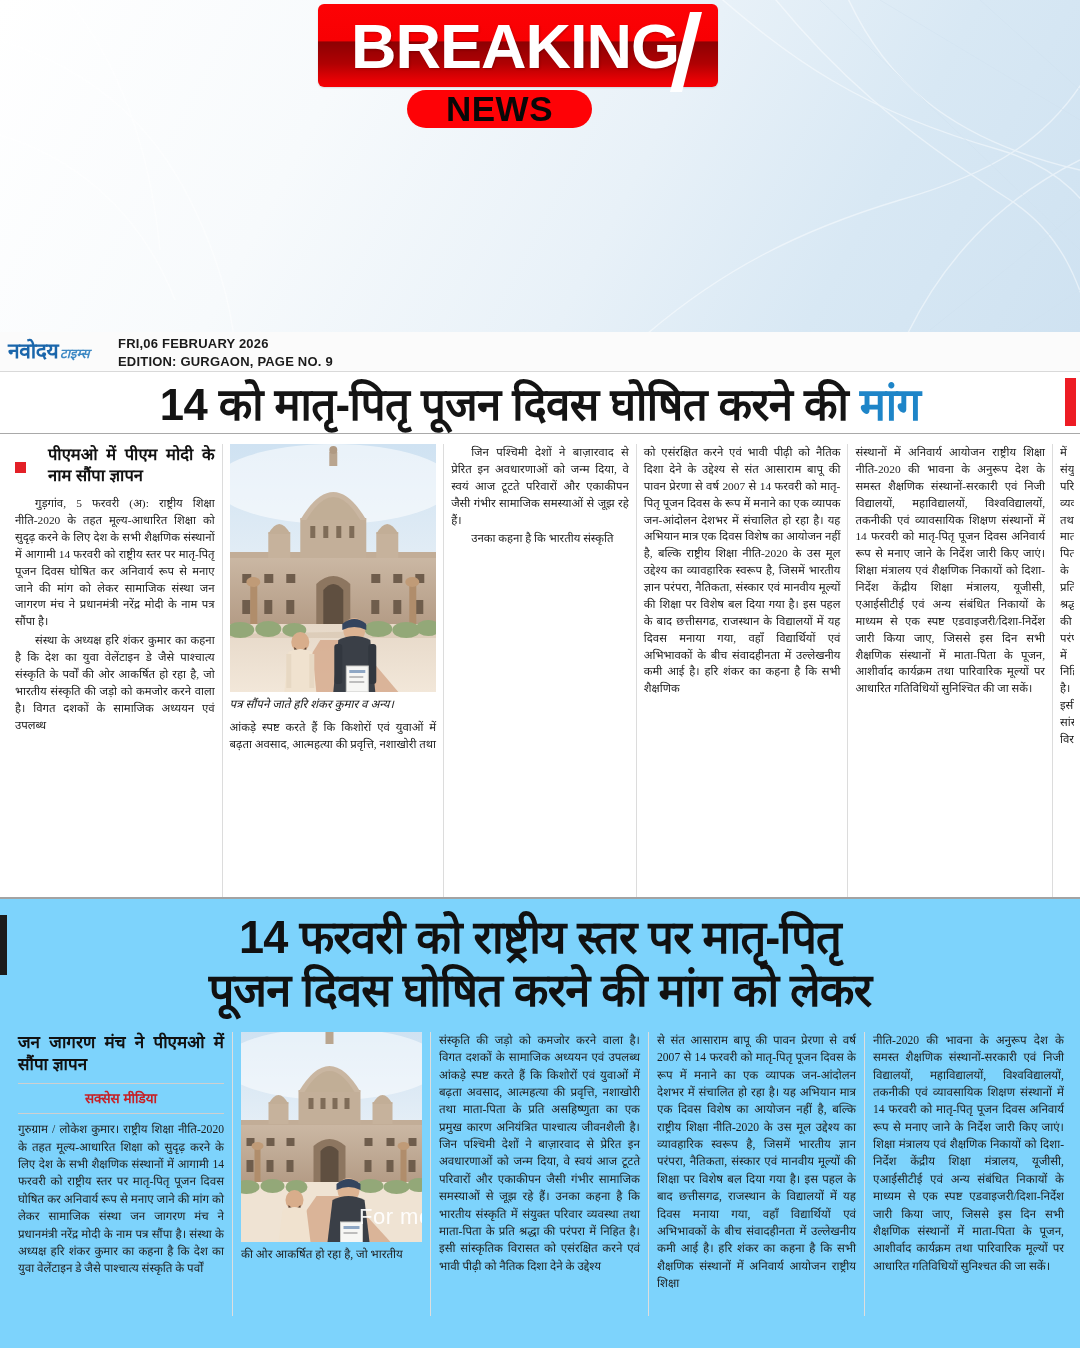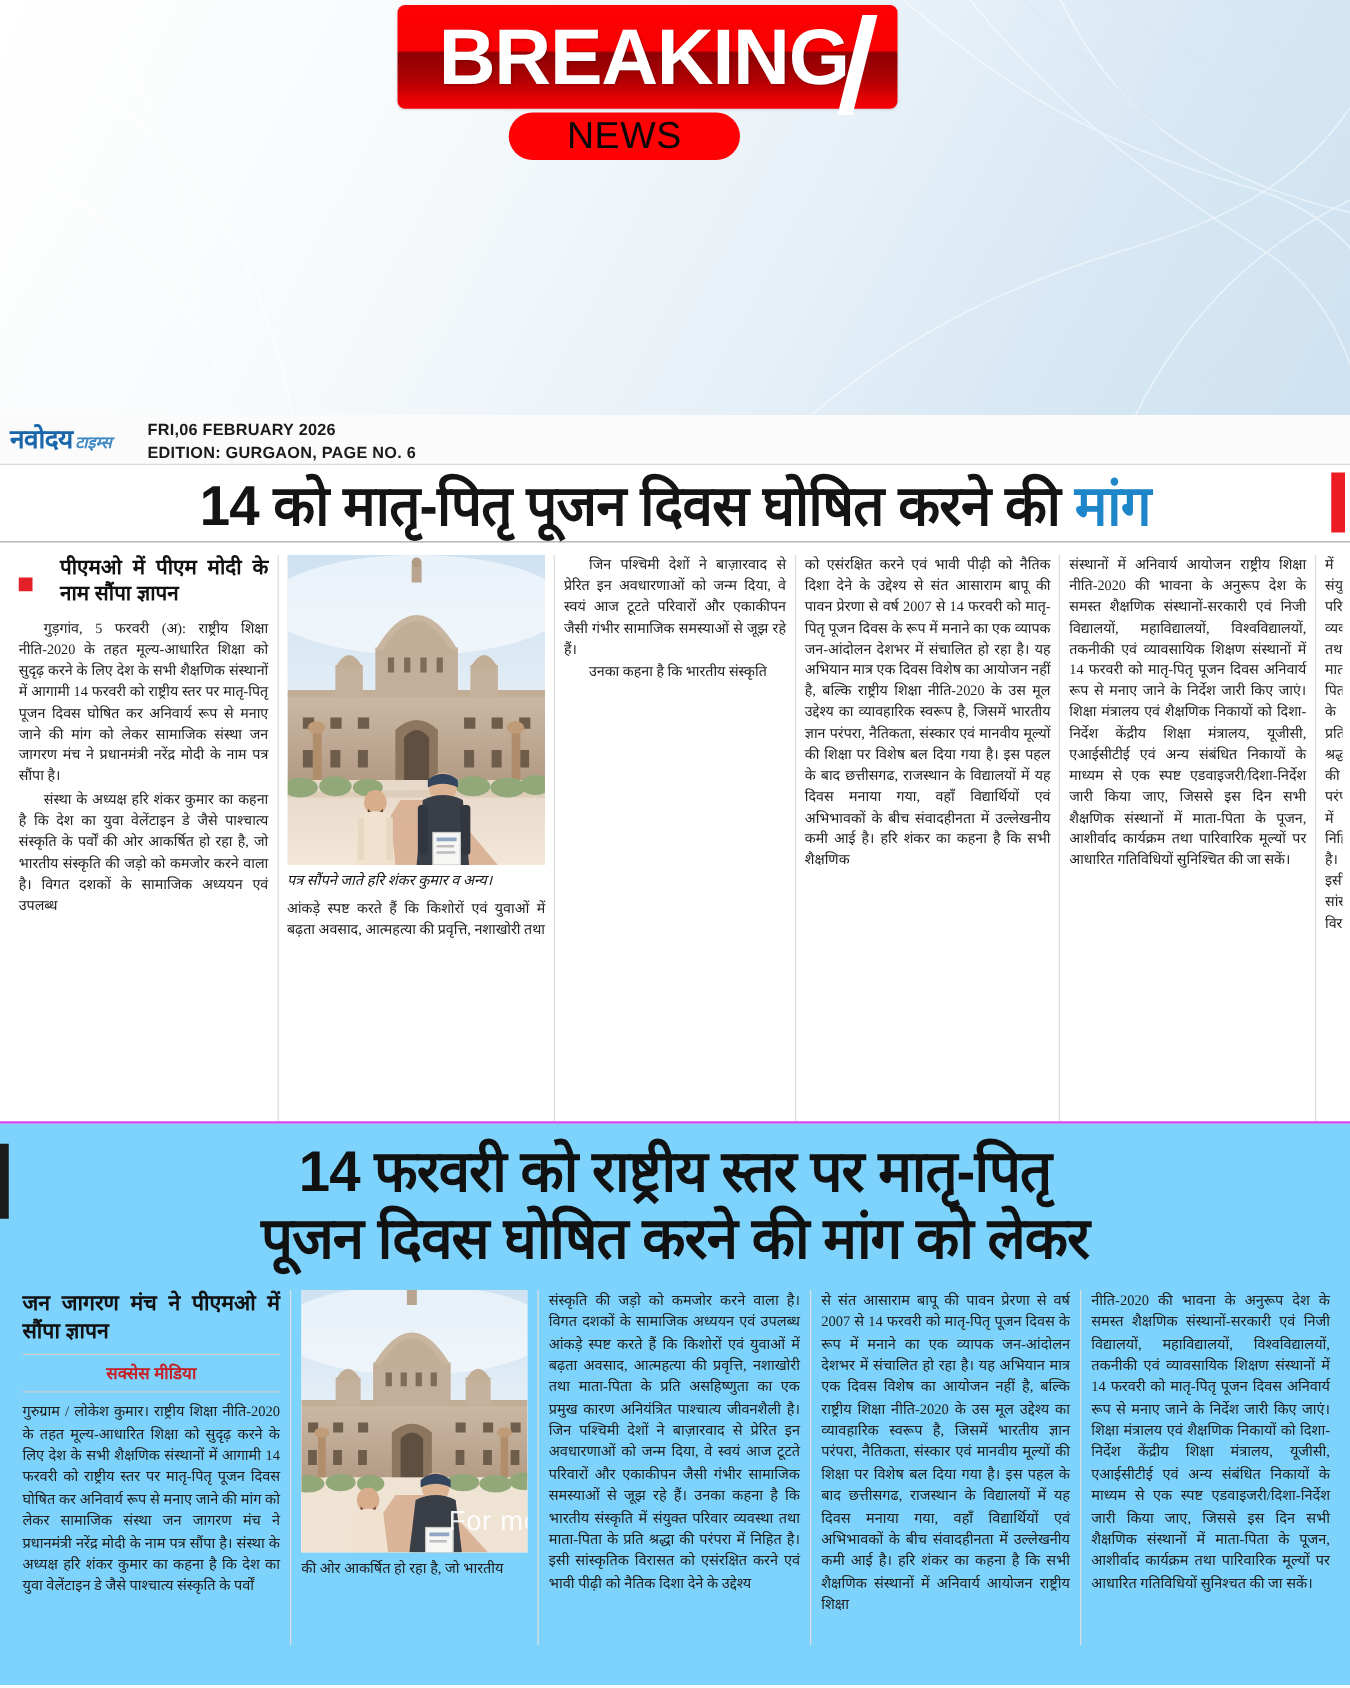--- a/index.html
+++ b/index.html
@@ -57,22 +57,22 @@
   .news-pill {
     position: absolute;
     left: 407px; top: 90px;
     width: 185px; height: 38px;
     background: #fe0206;
     border-radius: 19px;
     display: flex; align-items: center; justify-content: center;
   }
   .news-pill span {
     color: #080808;
-    font-weight: normal;
-    font-size: 30px;
+    font-weight: bold;
+    font-size: 35px;
     letter-spacing: 0.5px;
   }
   .banner-headline {
     position: absolute;
     left: 0; top: 142px;
     width: 1080px;
     text-align: center;
     color: #f10007;
     font-family: "Liberation Sans", sans-serif;
     font-weight: bold;
@@ -87,21 +87,21 @@
     position: relative;
     width: 1080px;
     height: 1018px;
     background: #fdfdfd;
   }
   .clip-top {
     position: relative;
     width: 1080px;
     height: 567px;
     background: #ffffff;
-    border-bottom: 2px solid #d946ef;
+    border-bottom: 2px solid #a3a3a3;
     overflow: hidden;
   }
 
   
   .masthead-row {
     position: relative;
     height: 40px;
     border-bottom: 1px solid #d9d9d9;
     background: #fbfbfb;
   }
@@ -337,21 +337,21 @@
 
   <div class="clip-top">
 
     <div class="masthead-row">
       <div class="masthead-logo">
         <span class="m1">नवोदय</span>
         <span class="m2">टाइम्स</span>
       </div>
       <div class="masthead-meta">
         <div>FRI,06 FEBRUARY 2026</div>
-        <div>EDITION: GURGAON, PAGE NO. 6</div>
+        <div>EDITION: GURGAON, PAGE NO. 9</div>
       </div>
     </div>
 
     <div class="clip-headline">
       <div class="hl">
         <span>14 को मातृ-पितृ पूजन दिवस घोषित करने की </span><span class="hi">मांग</span>
       </div>
       <div class="right-red-bar"></div>
     </div>
 

